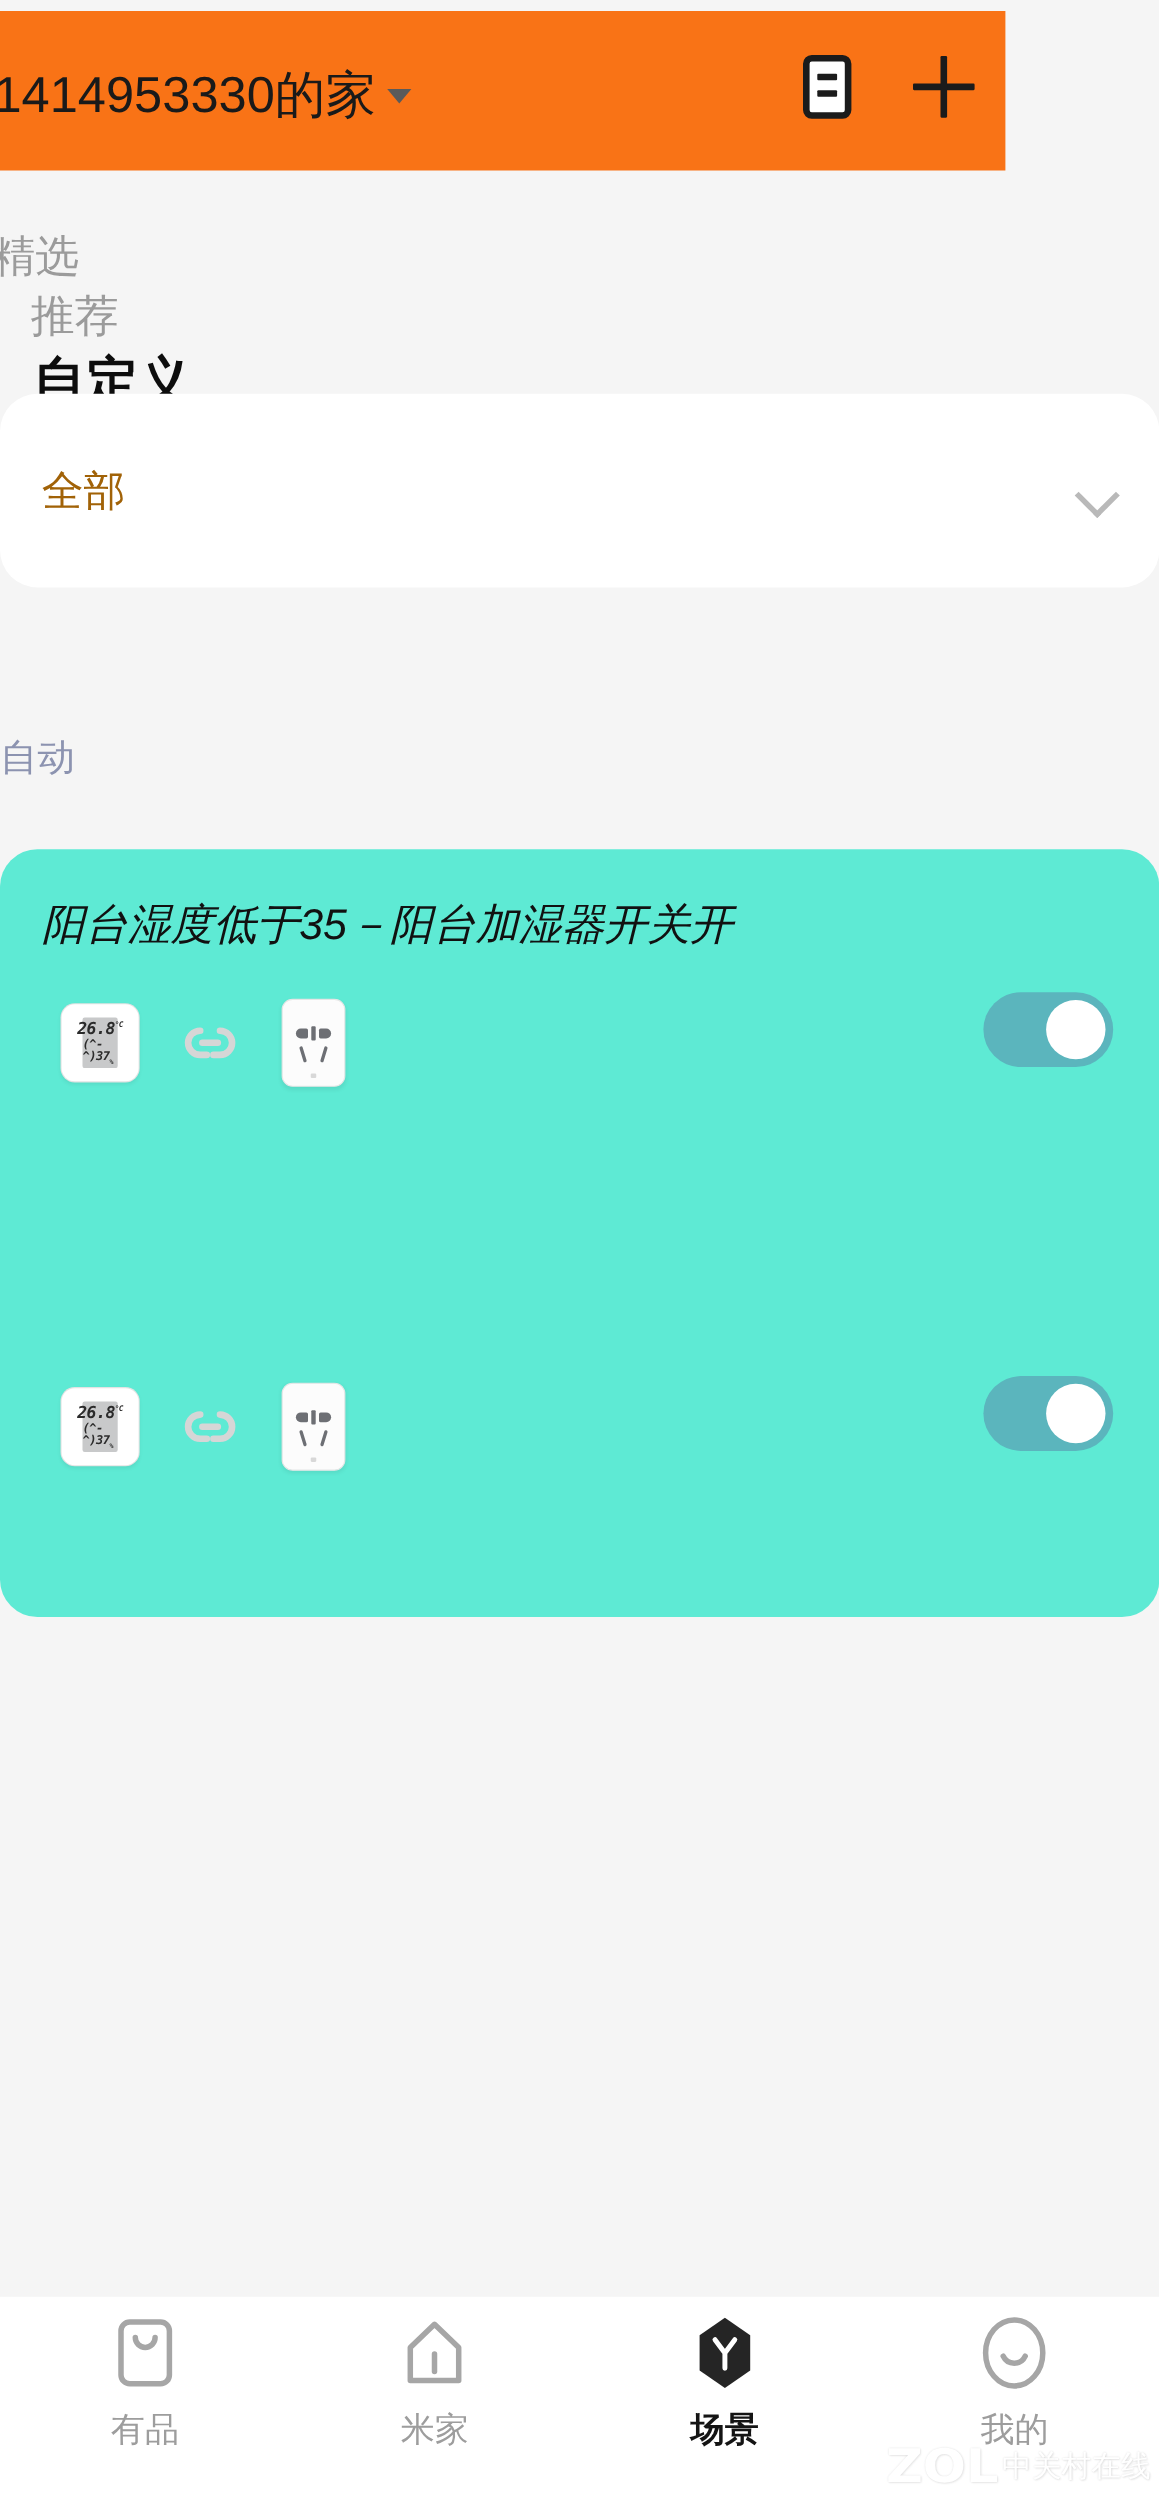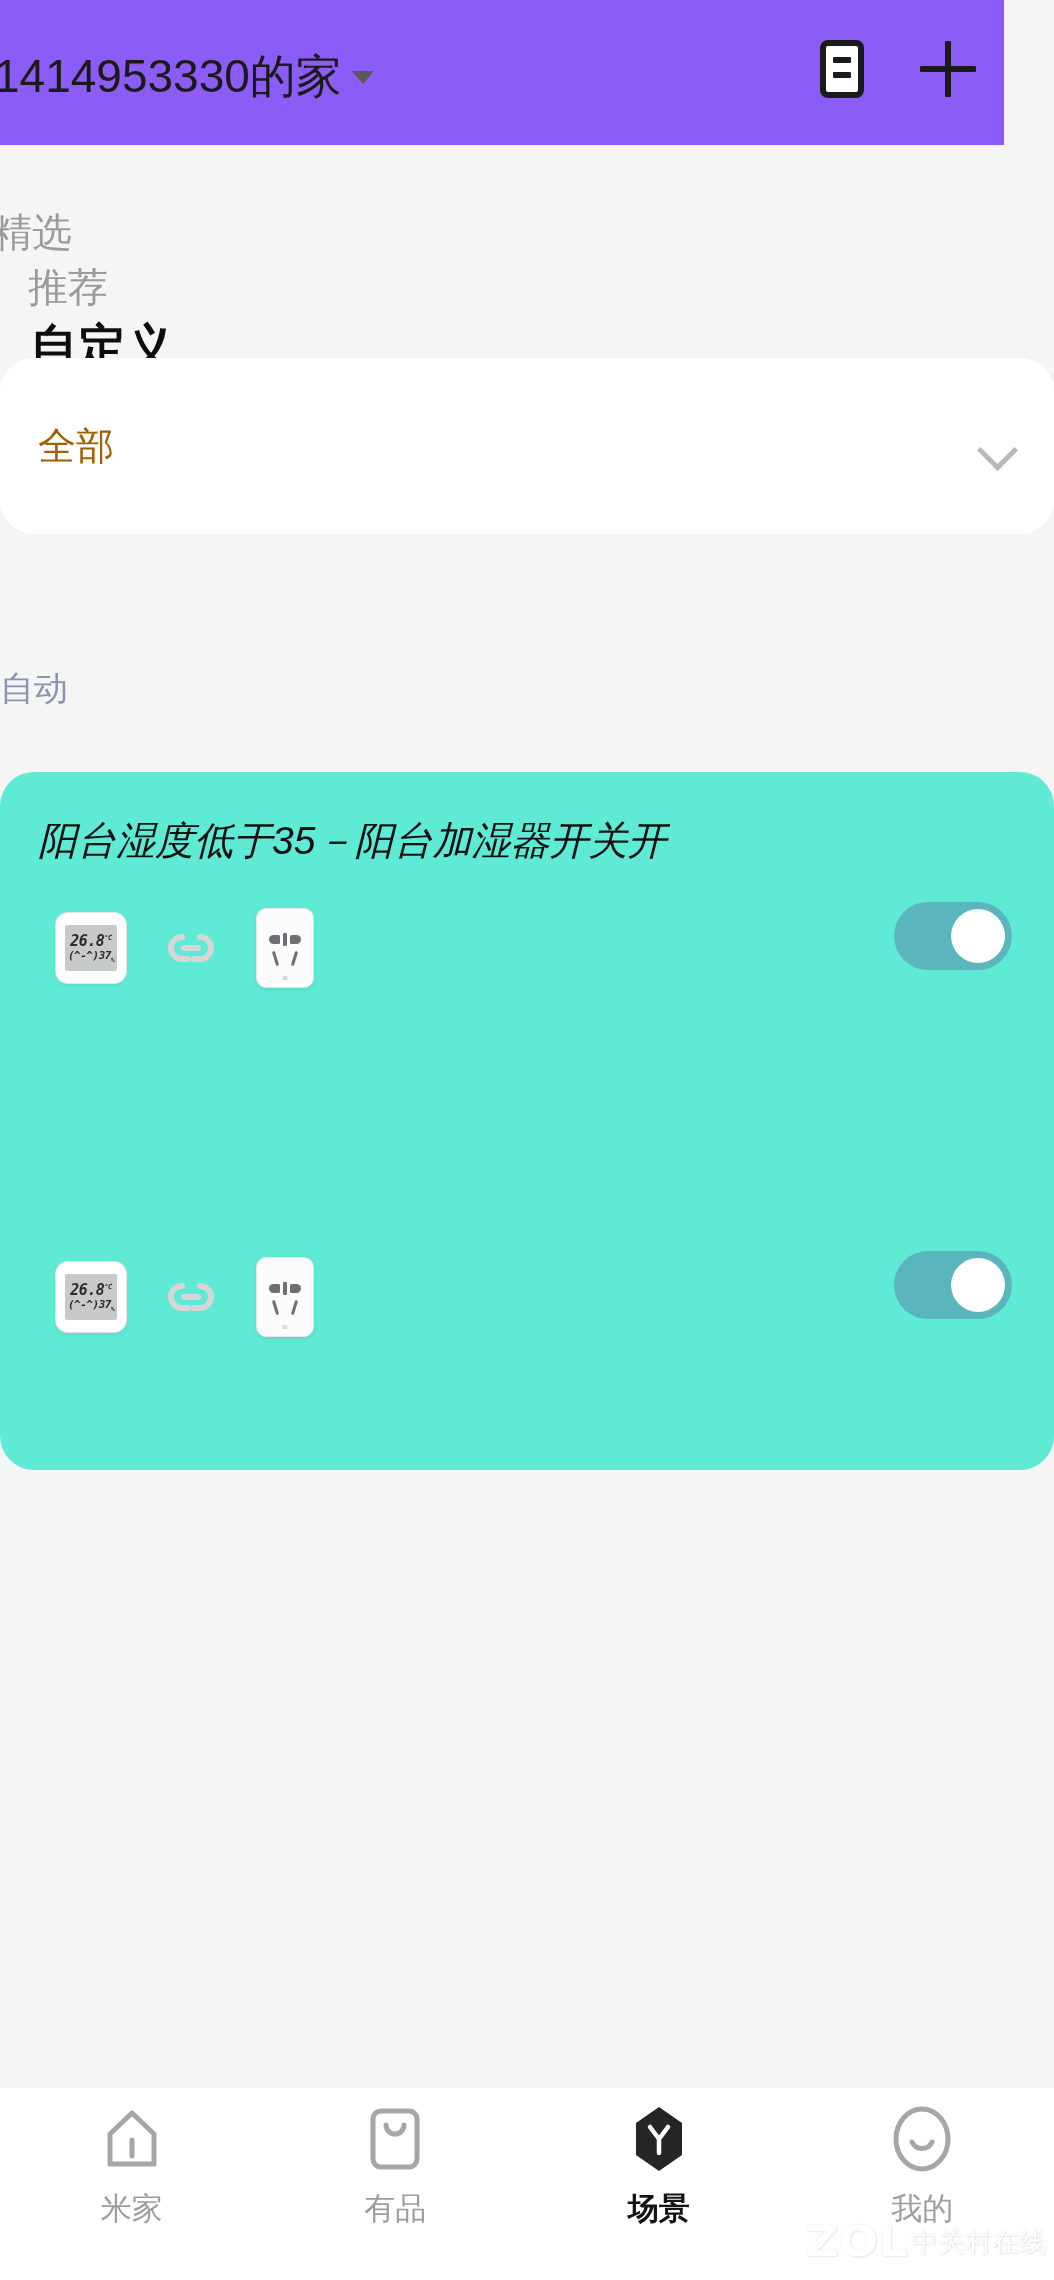--- a/index.html
+++ b/index.html
@@ -13,24 +13,24 @@
     font-family: "Liberation Sans", "DejaVu Sans", sans-serif;
     overflow: hidden;
     position: relative;
     -webkit-font-smoothing: antialiased;
   }
 
   
   .header {
     position: absolute;
     left: 0;
-    top: 0;
-    width: 1004px;
+    top: 10px;
+    width: 914px;
     height: 145px;
-    background: #8b5cf6;
+    background: #f97316;
     display: flex;
     align-items: center;
   }
   .home-name-wrap {
     position: absolute;
     left: -6px;
     top: 46px;
     display: flex;
     align-items: baseline;
     gap: 10px;
@@ -212,21 +212,21 @@
     height: 70px;
     background: #ffffff;
     border-radius: 12px;
     box-shadow: 0 0 0 1px #e3e3e3, 0 2px 4px rgba(0,0,0,0.08);
     display: flex;
     align-items: center;
     justify-content: center;
     box-sizing: border-box;
   }
   .sensor-screen {
-    width: 52px;
+    width: 32px;
     height: 46px;
     background: #c8c9ca;
     border-radius: 2px;
     display: flex;
     flex-direction: column;
     align-items: center;
     justify-content: center;
     gap: 1px;
     box-sizing: border-box;
     padding: 16px 0;
@@ -505,36 +505,36 @@
       <span class="knob"></span>
     </div>
   </div>
 
 </div>
 
 <div class="bottom-nav">
 
   <div class="nav-item">
     <span class="nav-ico">
+      <svg width="54" height="64" viewBox="0 0 54 64">
+        <rect x="5" y="4" width="44" height="56" rx="8" fill="none" stroke="#a6a6a6" stroke-width="5"></rect>
+        <path d="M18 18 A9 9 0 0 0 36 18" fill="none" stroke="#a6a6a6" stroke-width="5" stroke-linecap="round"></path>
+      </svg>
+    </span>
+    <span class="nav-label">有品</span>
+  </div>
+
+  <div class="nav-item">
+    <span class="nav-ico">
       <svg width="60" height="62" viewBox="0 0 60 62">
         <path d="M8 26 L30 5 L52 26 L52 56 L8 56 Z" fill="none" stroke="#a6a6a6" stroke-width="5" stroke-linejoin="round"></path>
         <line x1="30" y1="32" x2="30" y2="48" stroke="#a6a6a6" stroke-width="5" stroke-linecap="round"></line>
       </svg>
     </span>
     <span class="nav-label">米家</span>
-  </div>
-
-  <div class="nav-item">
-    <span class="nav-ico">
-      <svg width="54" height="64" viewBox="0 0 54 64">
-        <rect x="5" y="4" width="44" height="56" rx="8" fill="none" stroke="#a6a6a6" stroke-width="5"></rect>
-        <path d="M18 18 A9 9 0 0 0 36 18" fill="none" stroke="#a6a6a6" stroke-width="5" stroke-linecap="round"></path>
-      </svg>
-    </span>
-    <span class="nav-label">有品</span>
   </div>
 
 
   <div class="nav-item active">
     <span class="nav-ico">
       <svg width="50" height="68" viewBox="0 0 50 68">
         <path d="M25 2 L48 18 L48 50 L25 66 L2 50 L2 18 Z" fill="#252525"></path>
         <path d="M16 22 L25 34 L34 22 M25 34 L25 48" fill="none" stroke="#ffffff" stroke-width="4.5" stroke-linecap="round" stroke-linejoin="round"></path>
       </svg>
     </span>

